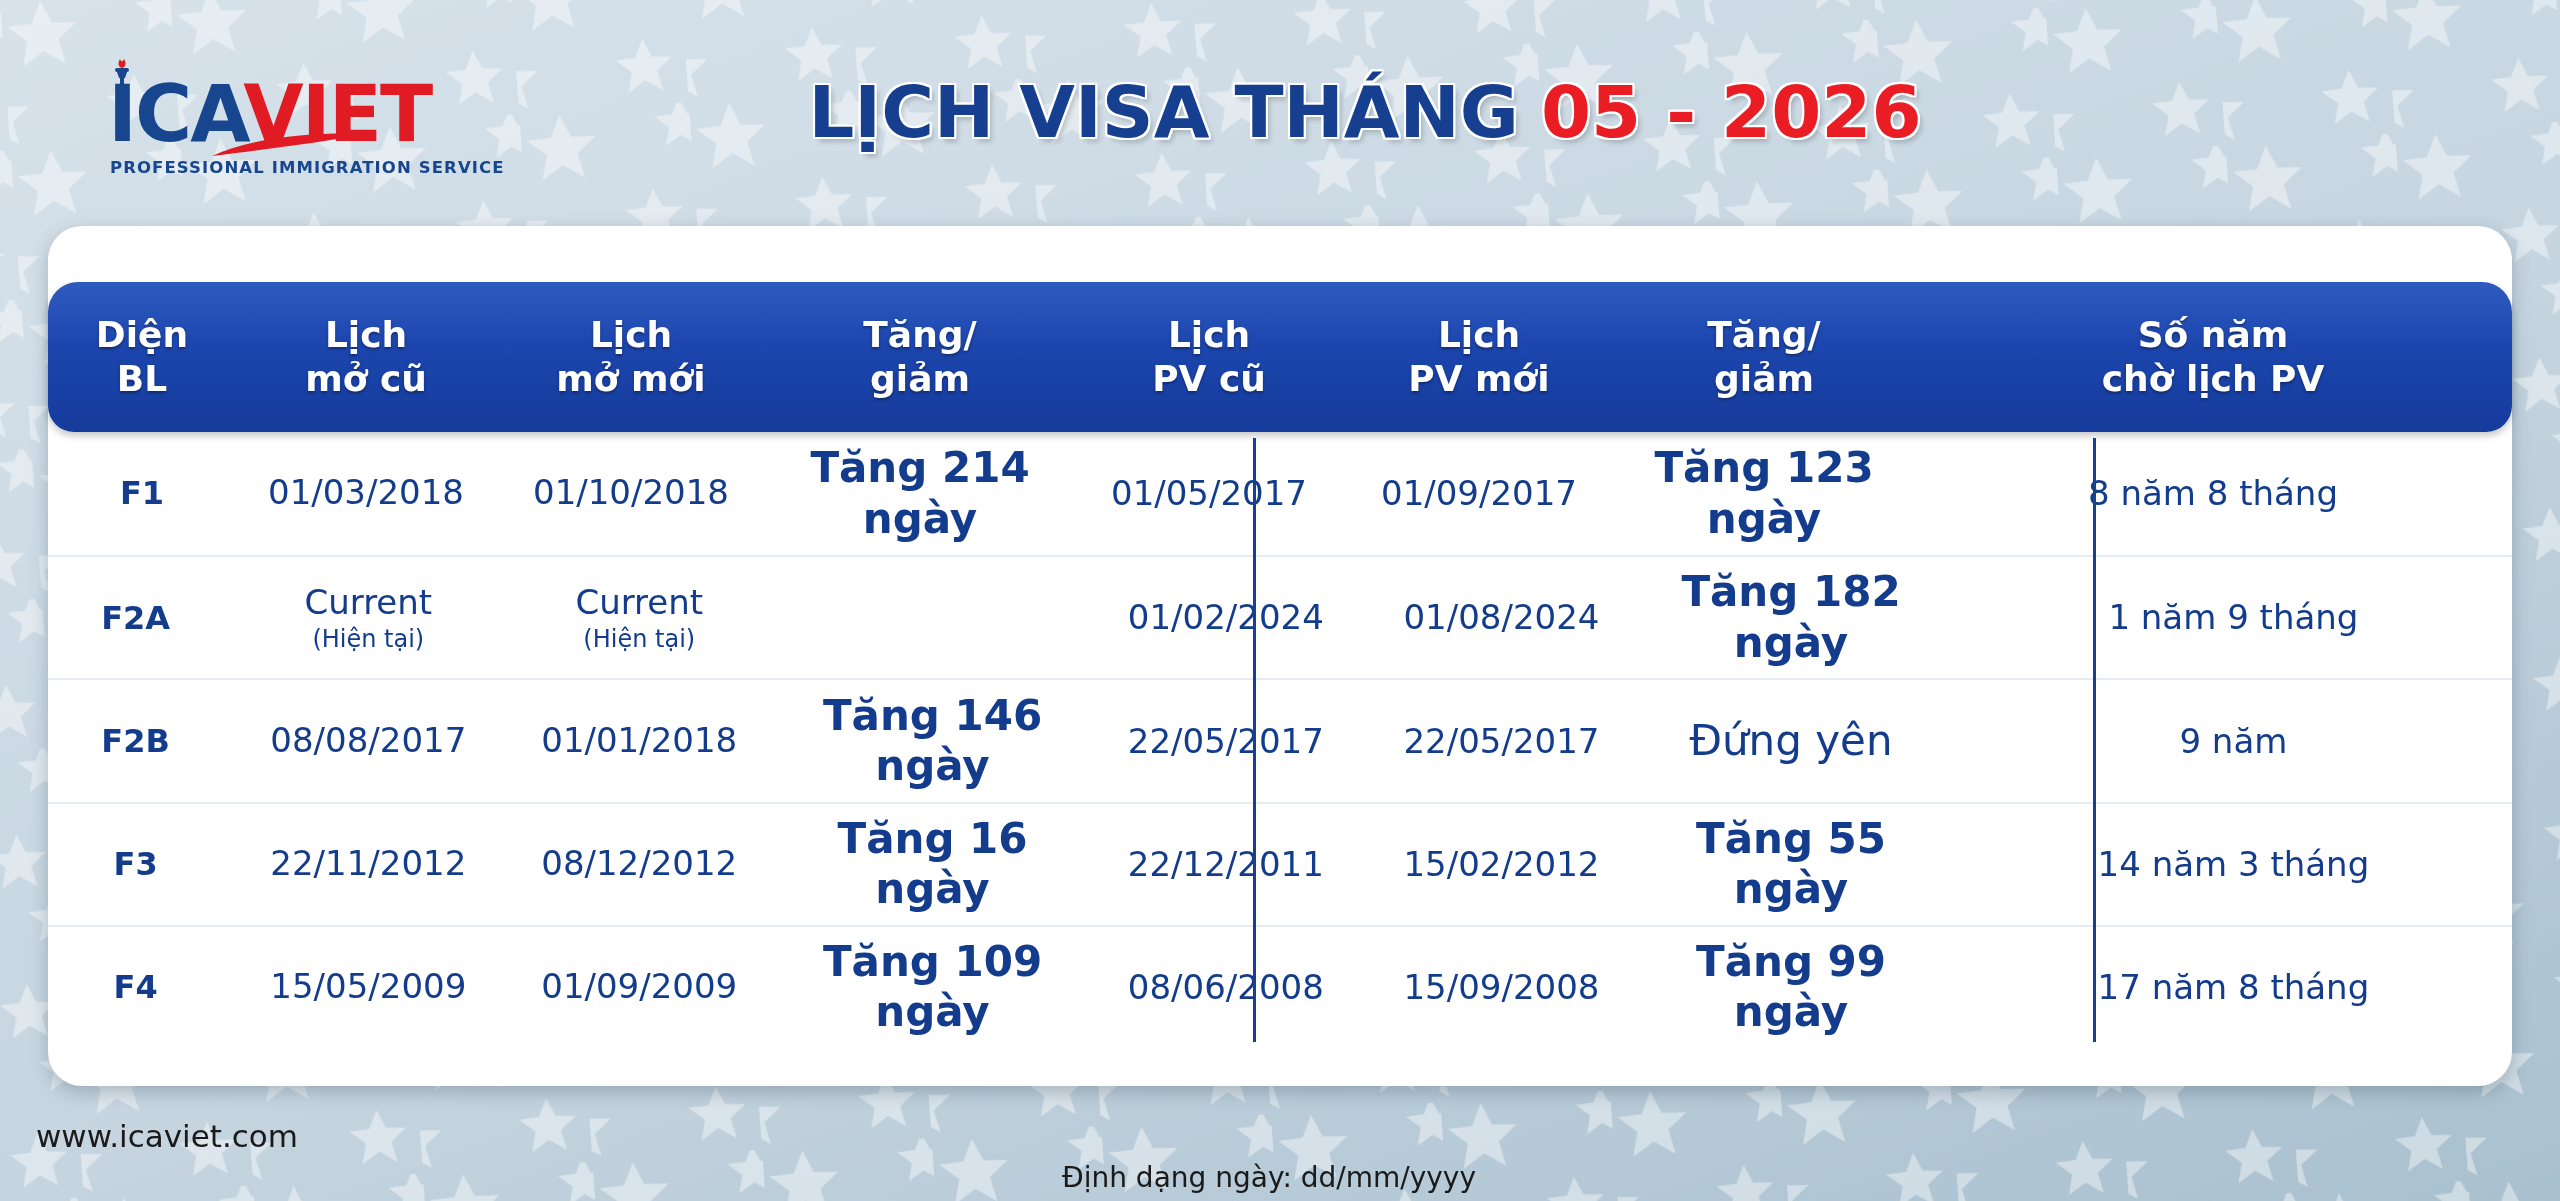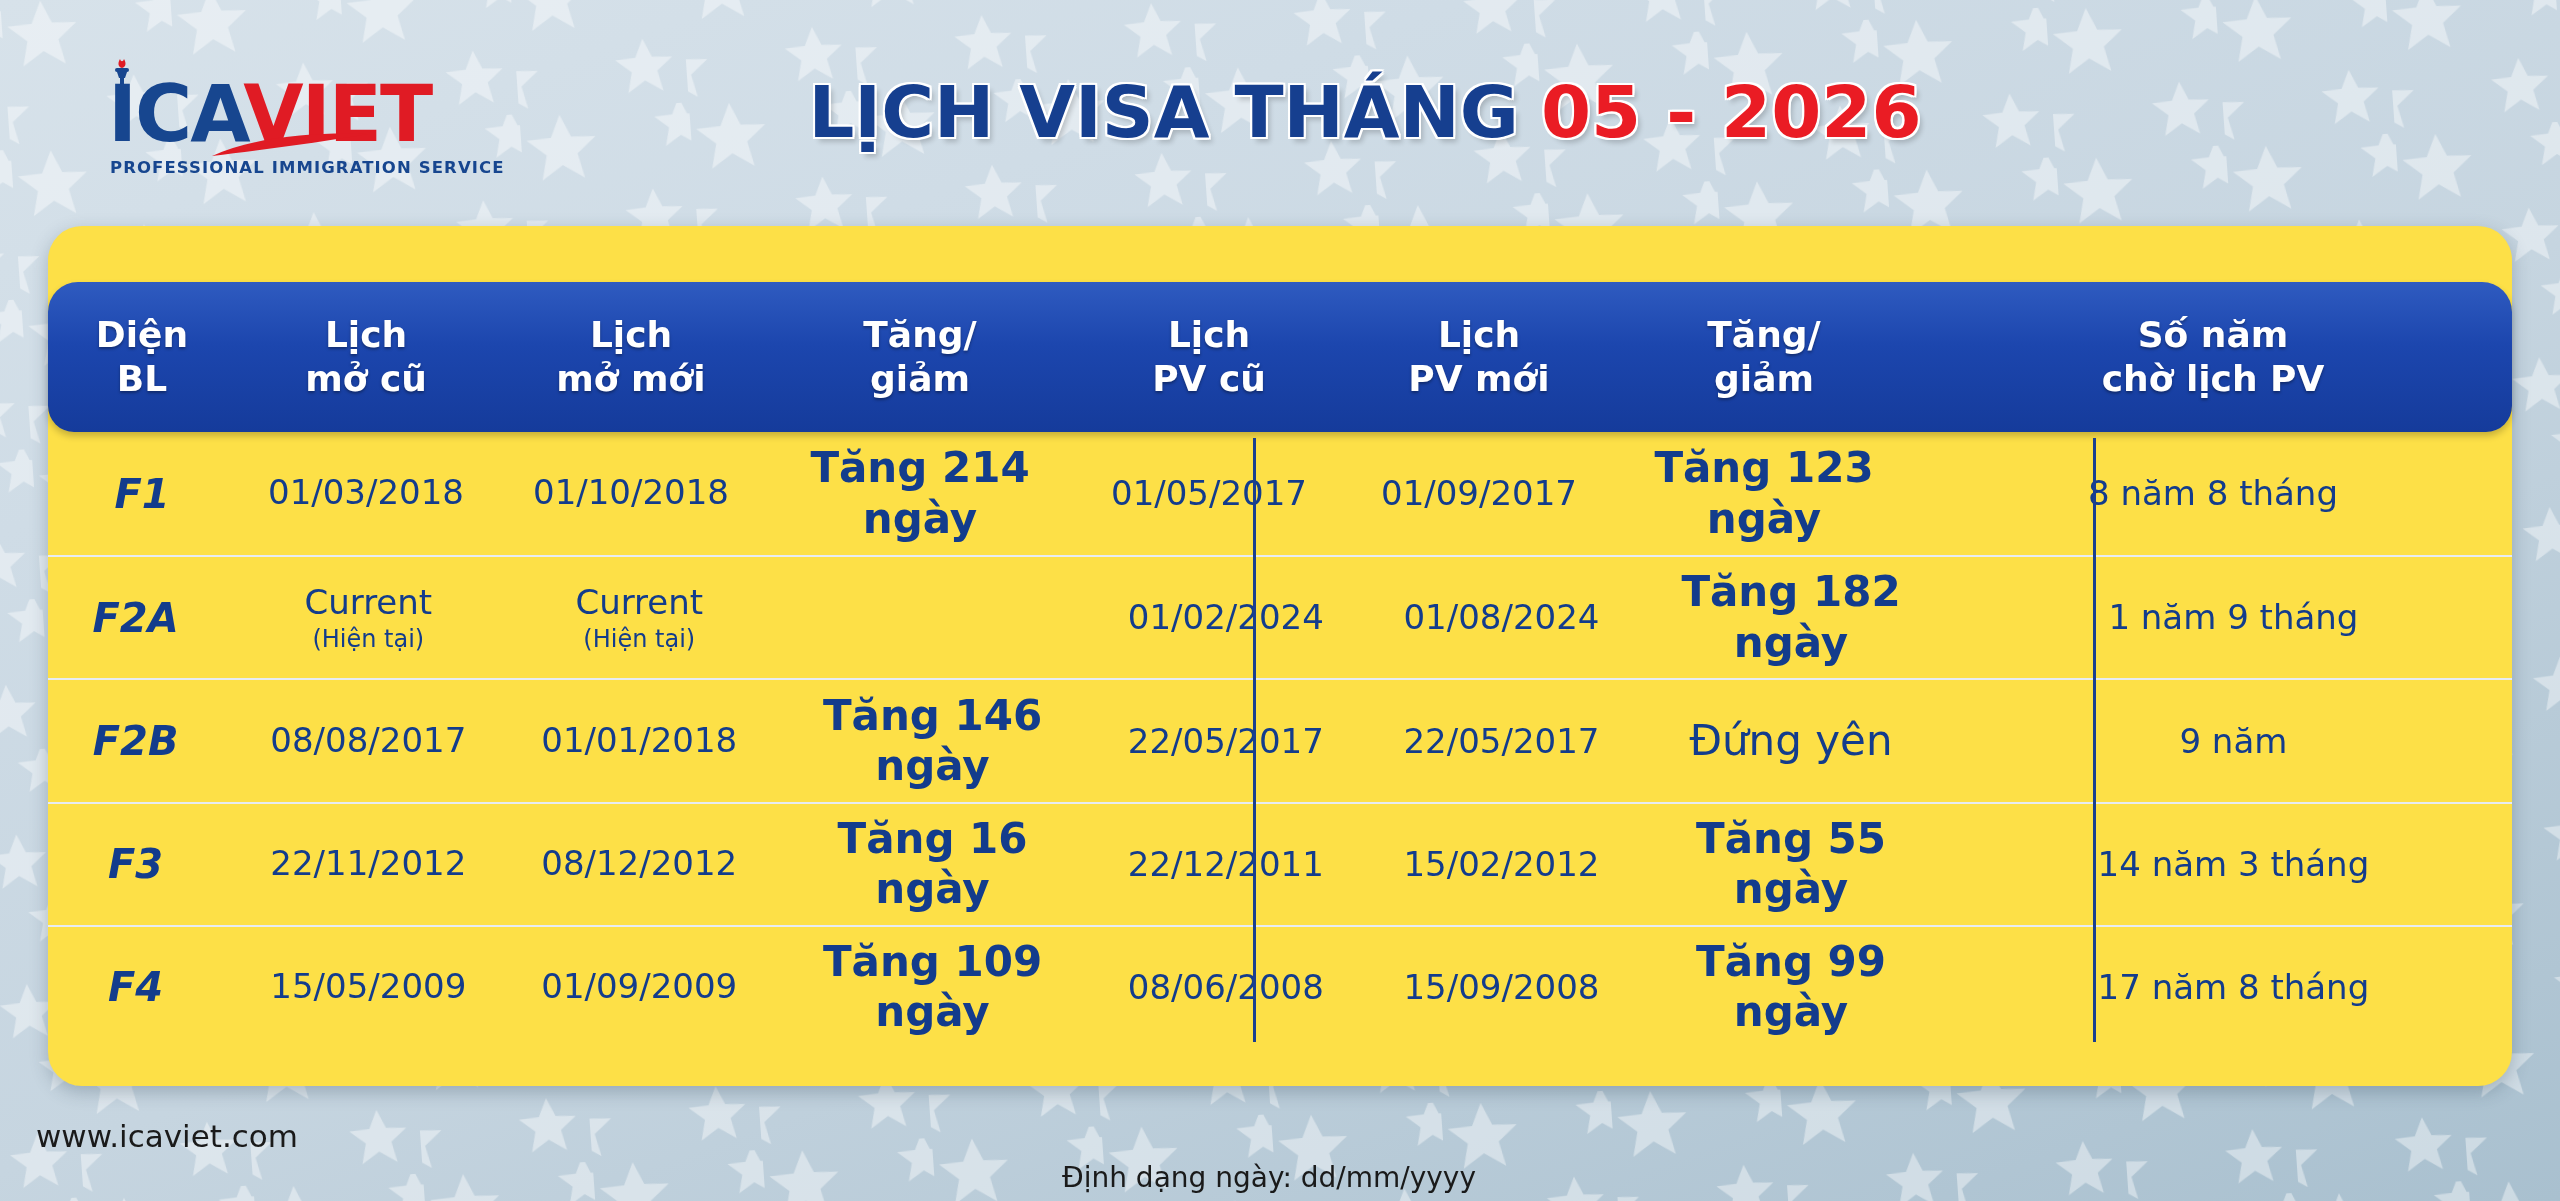--- a/index.html
+++ b/index.html
@@ -98,21 +98,21 @@
   .title-main { color: #163f8f; }
   .title-month { color: #ea1c24; margin-left: 22px; }
 
   
   #card {
     position: absolute;
     left: 48px;
     top: 226px;
     width: 2464px;
     height: 860px;
-    background: #fde047;
+    background: #ffffff;
     border-radius: 34px;
     box-shadow: 0 6px 18px rgba(40,60,80,0.28);
   }
 
   
   #thead {
     position: absolute;
     left: 0;
     top: 56px;
     width: 2464px;
@@ -155,21 +155,21 @@
     display: flex;
     flex-direction: column;
     align-items: center;
     justify-content: center;
     color: #133c8c;
     font-size: 34px;
     line-height: 1.2;
     text-align: center;
     font-family: "DejaVu Sans", sans-serif;
   }
-  .cell.code { font-weight: 800; font-size: 40px; font-style: italic; }
+  .cell.code { font-weight: 800; font-size: 32px; }
   .cell.delta { font-weight: 800; font-size: 42px; }
   .cell.delta.plain { font-weight: 400; }
   .cell .sub { font-size: 24px; margin-top: 2px; }
 
   
   .vline {
     position: absolute;
     width: 3px;
     background: #1b3f8f;
   }

